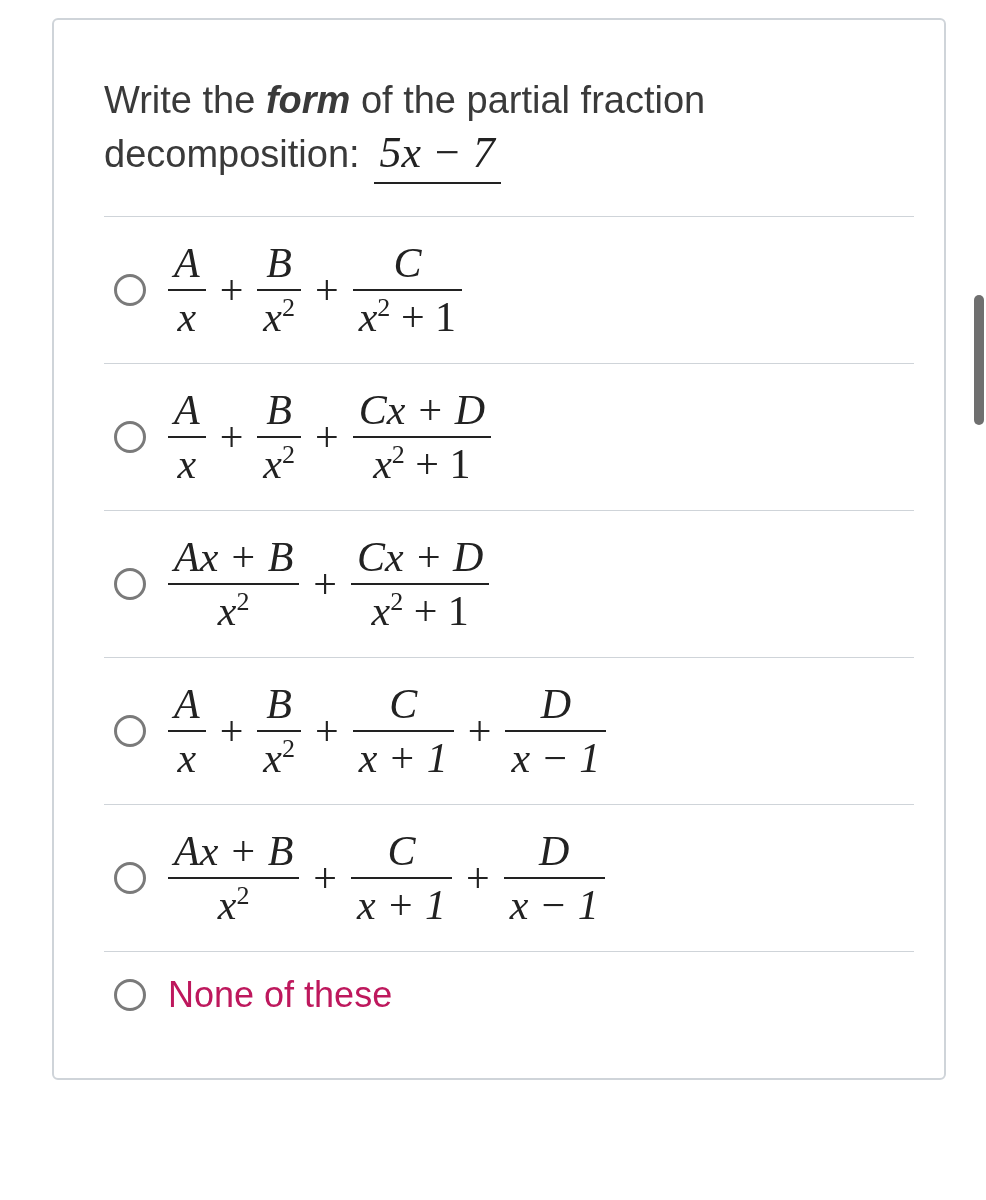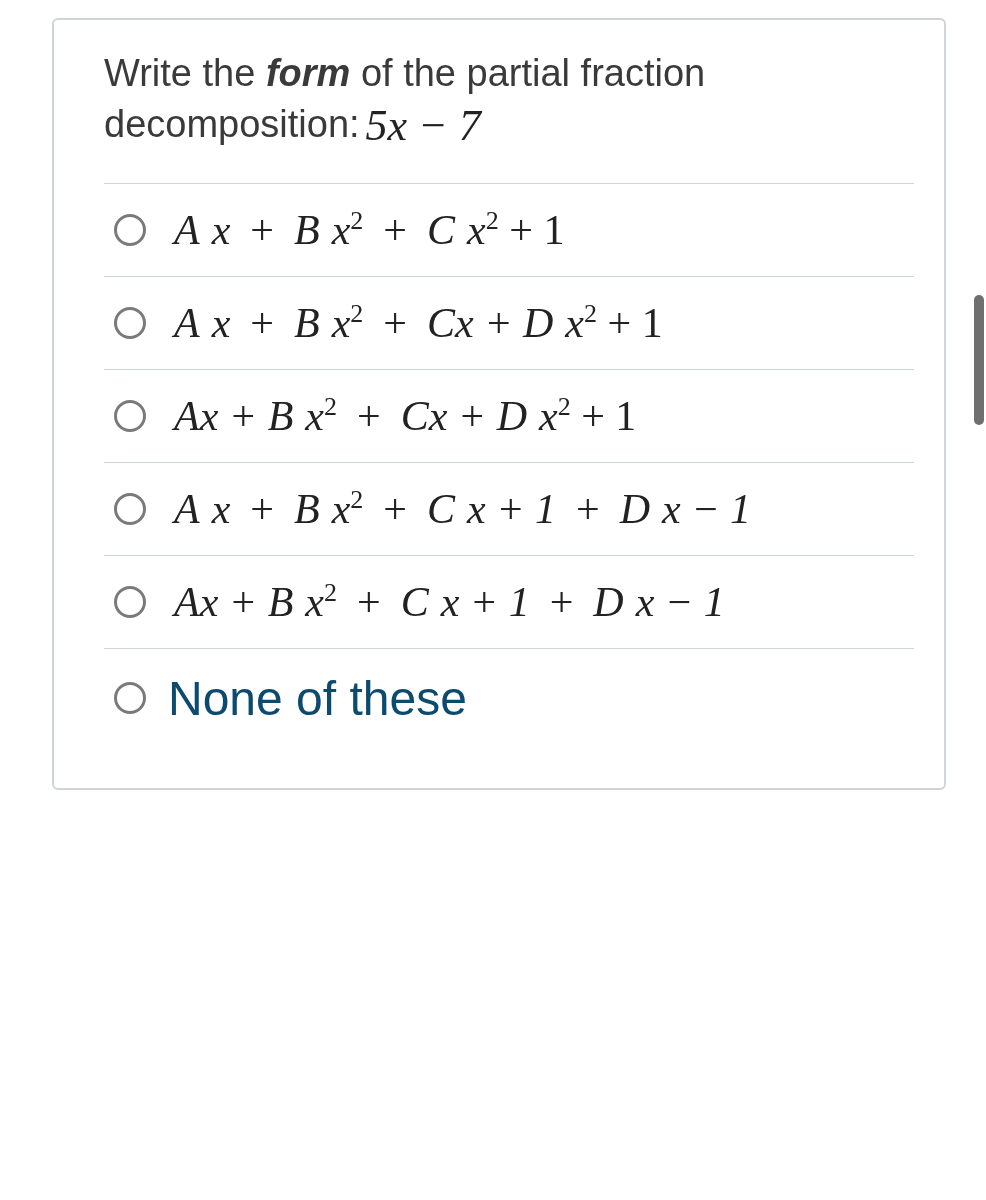--- a/index.html
+++ b/index.html
@@ -17,28 +17,30 @@
     border-radius: 6px;
     margin: 18px 40px 18px 52px;
     padding: 30px 30px 40px 50px;
     box-sizing: border-box;
   }
   .prompt {
     font-size: 38px;
     color: #3a3a3a;
     line-height: 1.25;
     margin-bottom: 20px;
+    margin-top: 27px;
   }
   .prompt .bolditalic { font-weight: 700; font-style: italic; }
   .prompt .line1 { display: block; }
-  .prompt .line2 { display: flex; align-items: center; }
+  .prompt .line2 { display: flex; align-items: center; gap: 14px; }
   
   .frac {
     display: inline-flex;
-    align-items: flex-end;
+    flex-direction: column;
+    align-items: center;
     vertical-align: middle;
     font-family: "Times New Roman", Times, serif;
     font-style: italic;
   }
   .frac .num, .frac .den {
     padding: 0 6px;
     white-space: nowrap;
   }
   .frac .bar {
     width: 100%;
@@ -72,22 +74,22 @@
   }
   .option:last-child { border-bottom: none; }
   .radio {
     width: 26px; height: 26px;
     border: 3px solid #7a7a7a;
     border-radius: 50%;
     flex: 0 0 auto;
     margin-left: 6px;
   }
   .opttext {
-    font-size: 48px;
-    color: #0c4a6e;
+    font-size: 36px;
+    color: #be185d;
   }
   .scroll-hint {
     position: absolute;
     right: 2px;
     top: 295px;
     width: 10px;
     height: 130px;
     background: #6f6f6f;
     border-radius: 6px;
   }

